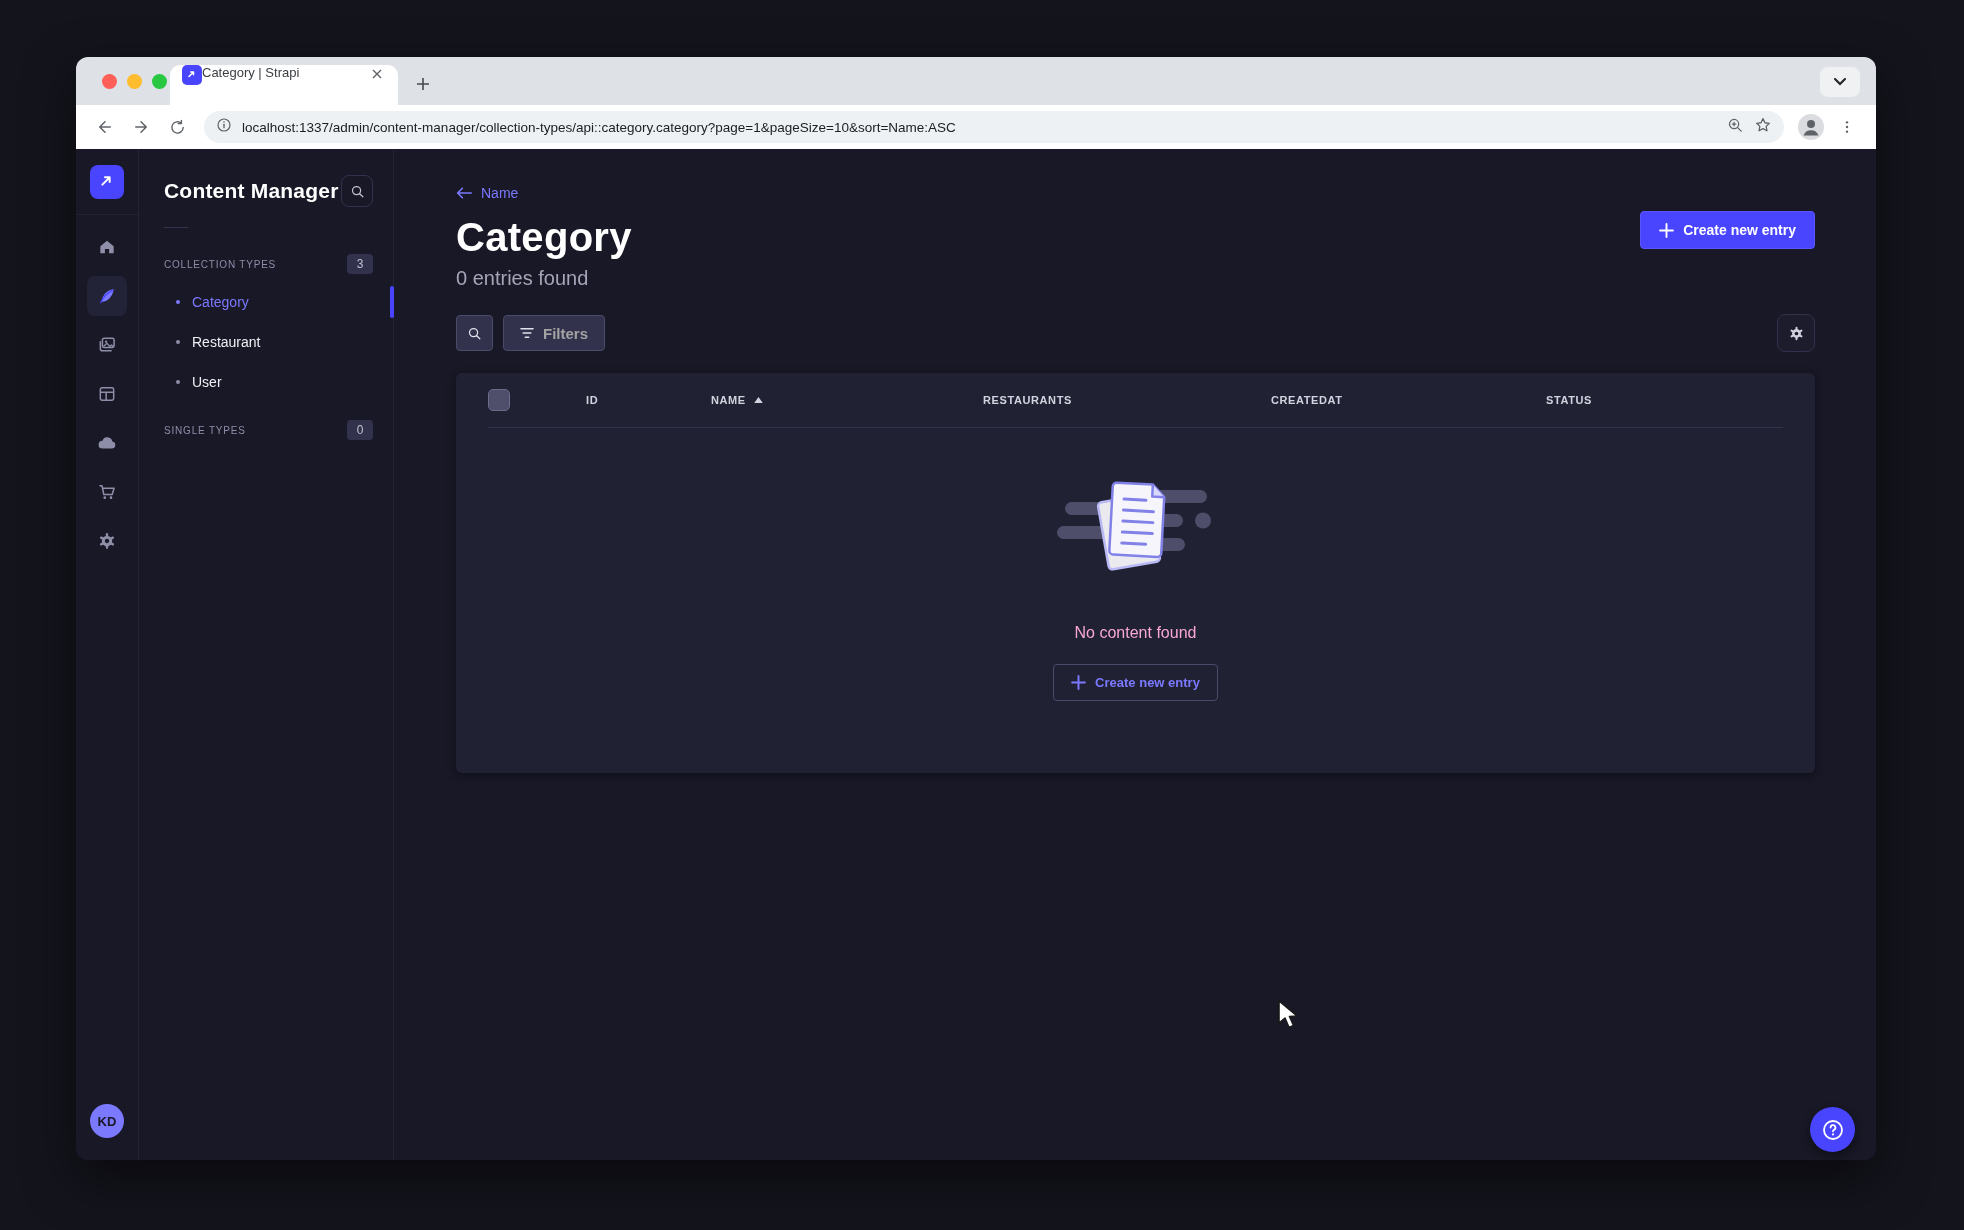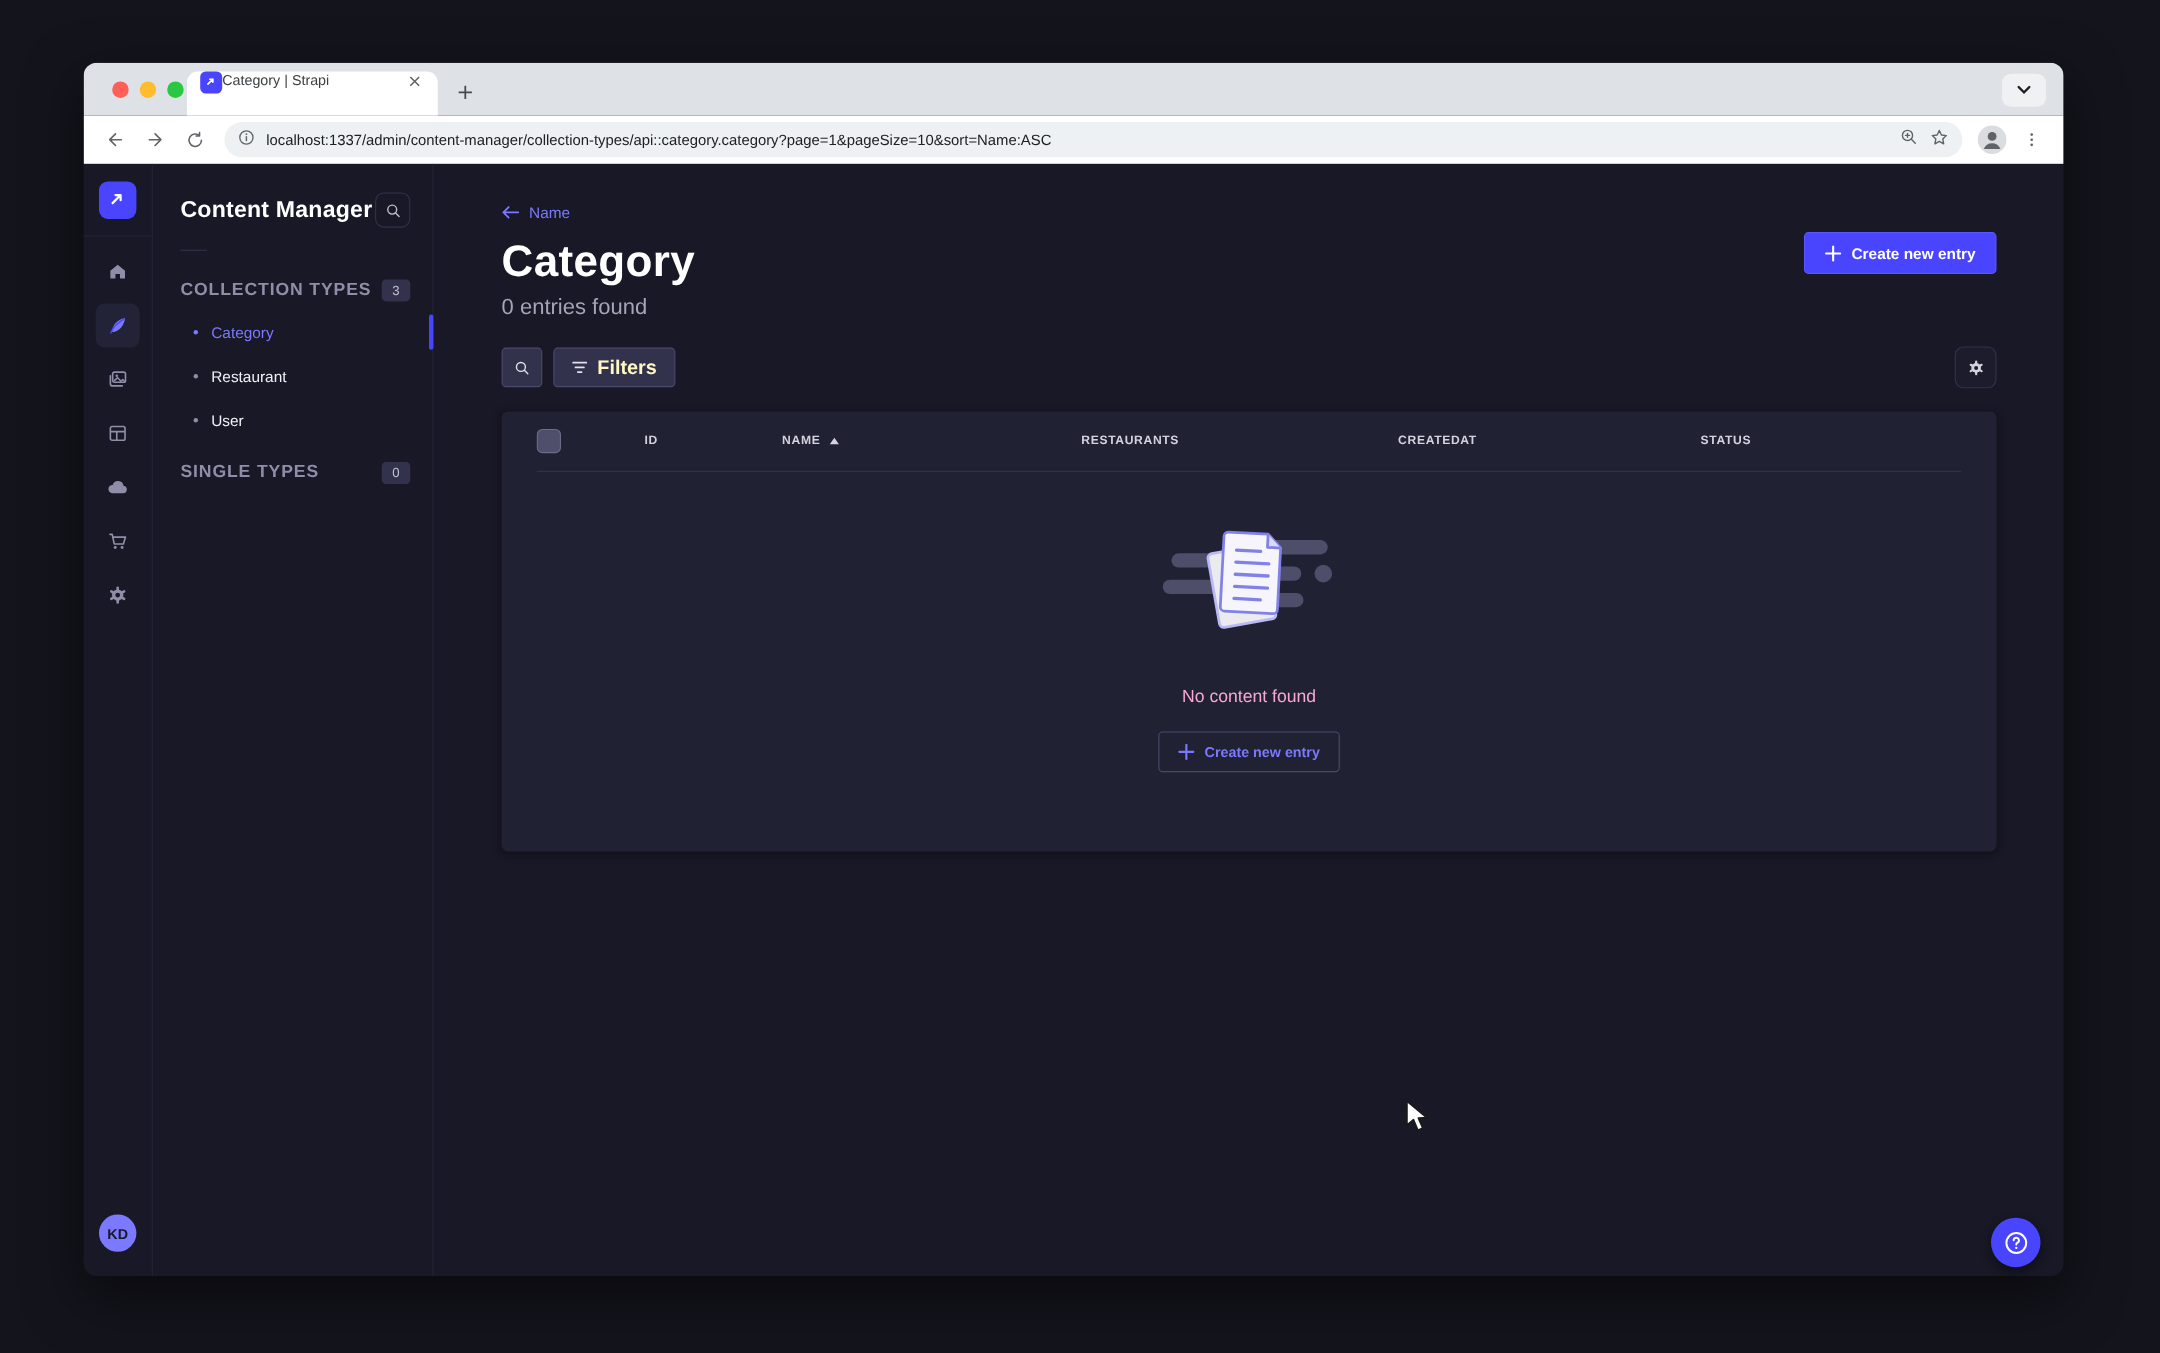--- a/index.html
+++ b/index.html
@@ -54,21 +54,21 @@
     margin-bottom:22px; }
 
   
   .subbar { width:255px; border-right:1px solid #232338; padding:26px 20px 0 25px; flex:none; position:relative; }
   .subbar-head { display:flex; align-items:center; justify-content:space-between; }
   .subbar-title { font-size:21px; font-weight:bold; color:#ffffff; letter-spacing:.2px; }
   .subbar-search { width:32px; height:32px; border-radius:8px; border:1px solid #32324d;
     display:flex; align-items:center; justify-content:center; }
   .subbar-div { width:24px; height:1px; background:#32324d; margin:20px 0 26px; }
   .sec-row { display:flex; align-items:center; justify-content:space-between; margin-bottom:6px; }
-  .sec-label { font-size:16px; font-weight:bold; letter-spacing:.8px; color:#8e8ea9; }
+  .sec-label { font-size:10px; font-weight:normal; letter-spacing:.8px; color:#8e8ea9; }
   .sec-badge { min-width:26px; text-align:center; padding:3px 8px; border-radius:4px;
     background:#32324d; color:#c0c0cf; font-size:12px; }
   .ct-list { margin:8px 0 18px; }
   .ct-item { height:40px; display:flex; align-items:center; gap:12px; padding-left:12px;
     font-size:14px; color:#eef0f5; position:relative; }
   .ct-bullet { width:4px; height:4px; border-radius:50%; background:#8e8ea9; flex:none; }
   .ct-item.active { color:#7b79ff; }
   .ct-item.active .ct-bullet { background:#7b79ff; }
   .active-indicator { position:absolute; right:-21px; top:4px; width:4px; height:32px;
     border-radius:2px; background:#4945ff; }
@@ -78,21 +78,21 @@
   .back-row { display:inline-flex; align-items:center; gap:9px; color:#7b79ff; font-size:14px; }
   .page-title { margin-top:12px; font-size:40px; font-weight:bold; color:#ffffff; letter-spacing:.3px; }
   .page-sub { margin-top:7px; font-size:20px; color:#a5a5ba; }
   .btn-primary { position:absolute; top:62px; right:61px; height:38px; padding:0 18px;
     border-radius:4px; background:#4945ff; border:1px solid #5a55ff; color:#fff; font-size:14px;
     font-weight:bold; display:flex; align-items:center; gap:9px; }
   .action-row { margin-top:24px; display:flex; align-items:center; gap:10px; }
   .btn-neutral { height:36px; border-radius:4px; background:#32324d; border:1px solid #4a4a6a;
     display:flex; align-items:center; justify-content:center; }
   .btn-search { width:37px; }
-  .btn-filters { padding:0 16px; gap:9px; color:#fef9c3; font-size:18px; font-weight:bold; }
+  .btn-filters { padding:0 16px; gap:9px; color:#a3a3a3; font-size:15px; font-weight:bold; }
   .btn-gear { margin-left:auto; width:38px; height:38px; border-radius:8px; border:1px solid #32324d;
     background:#1c1c2c; display:flex; align-items:center; justify-content:center; }
 
   
   .card { margin-top:21px; height:400px; background:#212134; border-radius:6px;
     box-shadow:0 2px 8px rgba(3,3,10,.35); }
   .thead { height:54px; display:flex; align-items:center; padding:0 32px; }
   .checkbox { width:22px; height:22px; border-radius:5px; background:#4f4f6b;
     border:1px solid #6b6b8a; flex:none; }
   .th { font-size:11px; font-weight:bold; letter-spacing:.6px; color:#d3d3e0; white-space:nowrap; }

